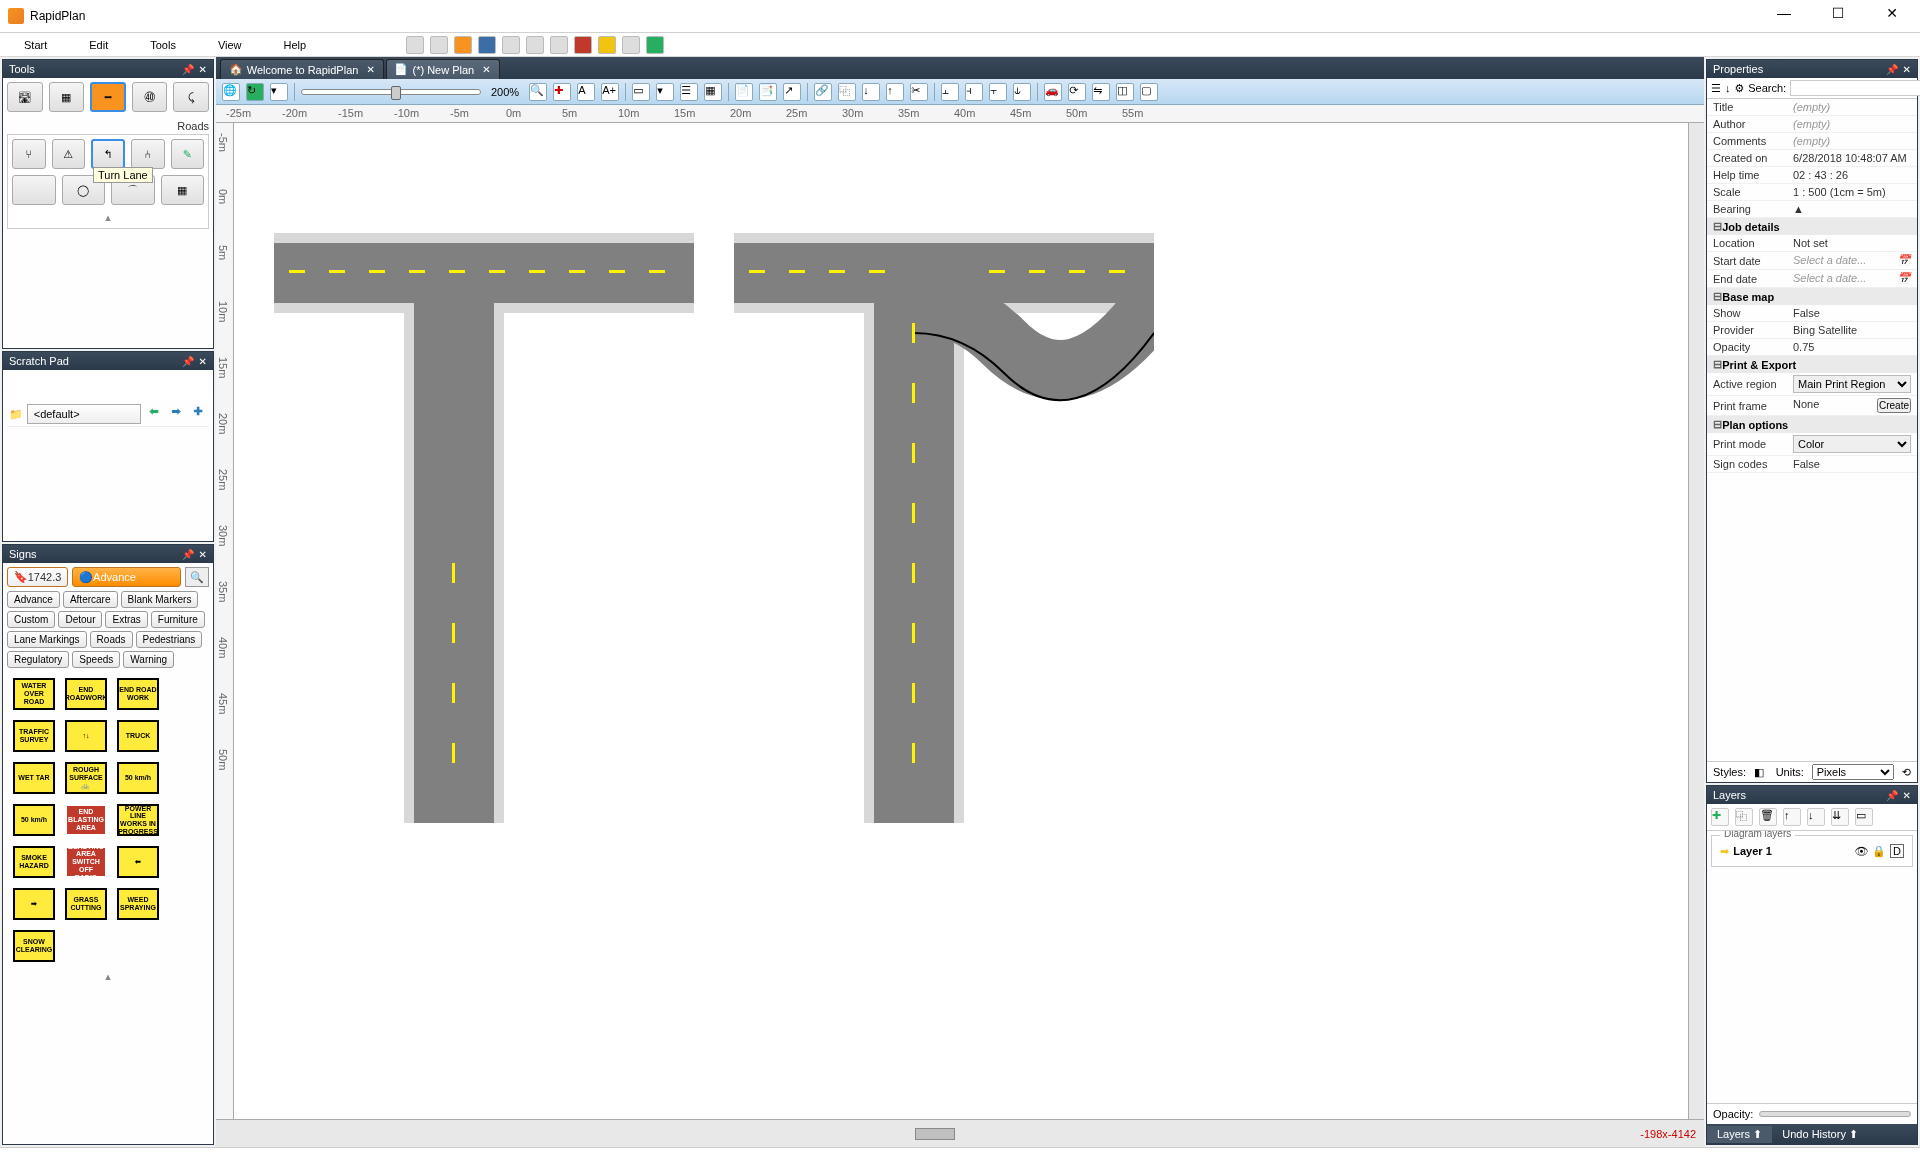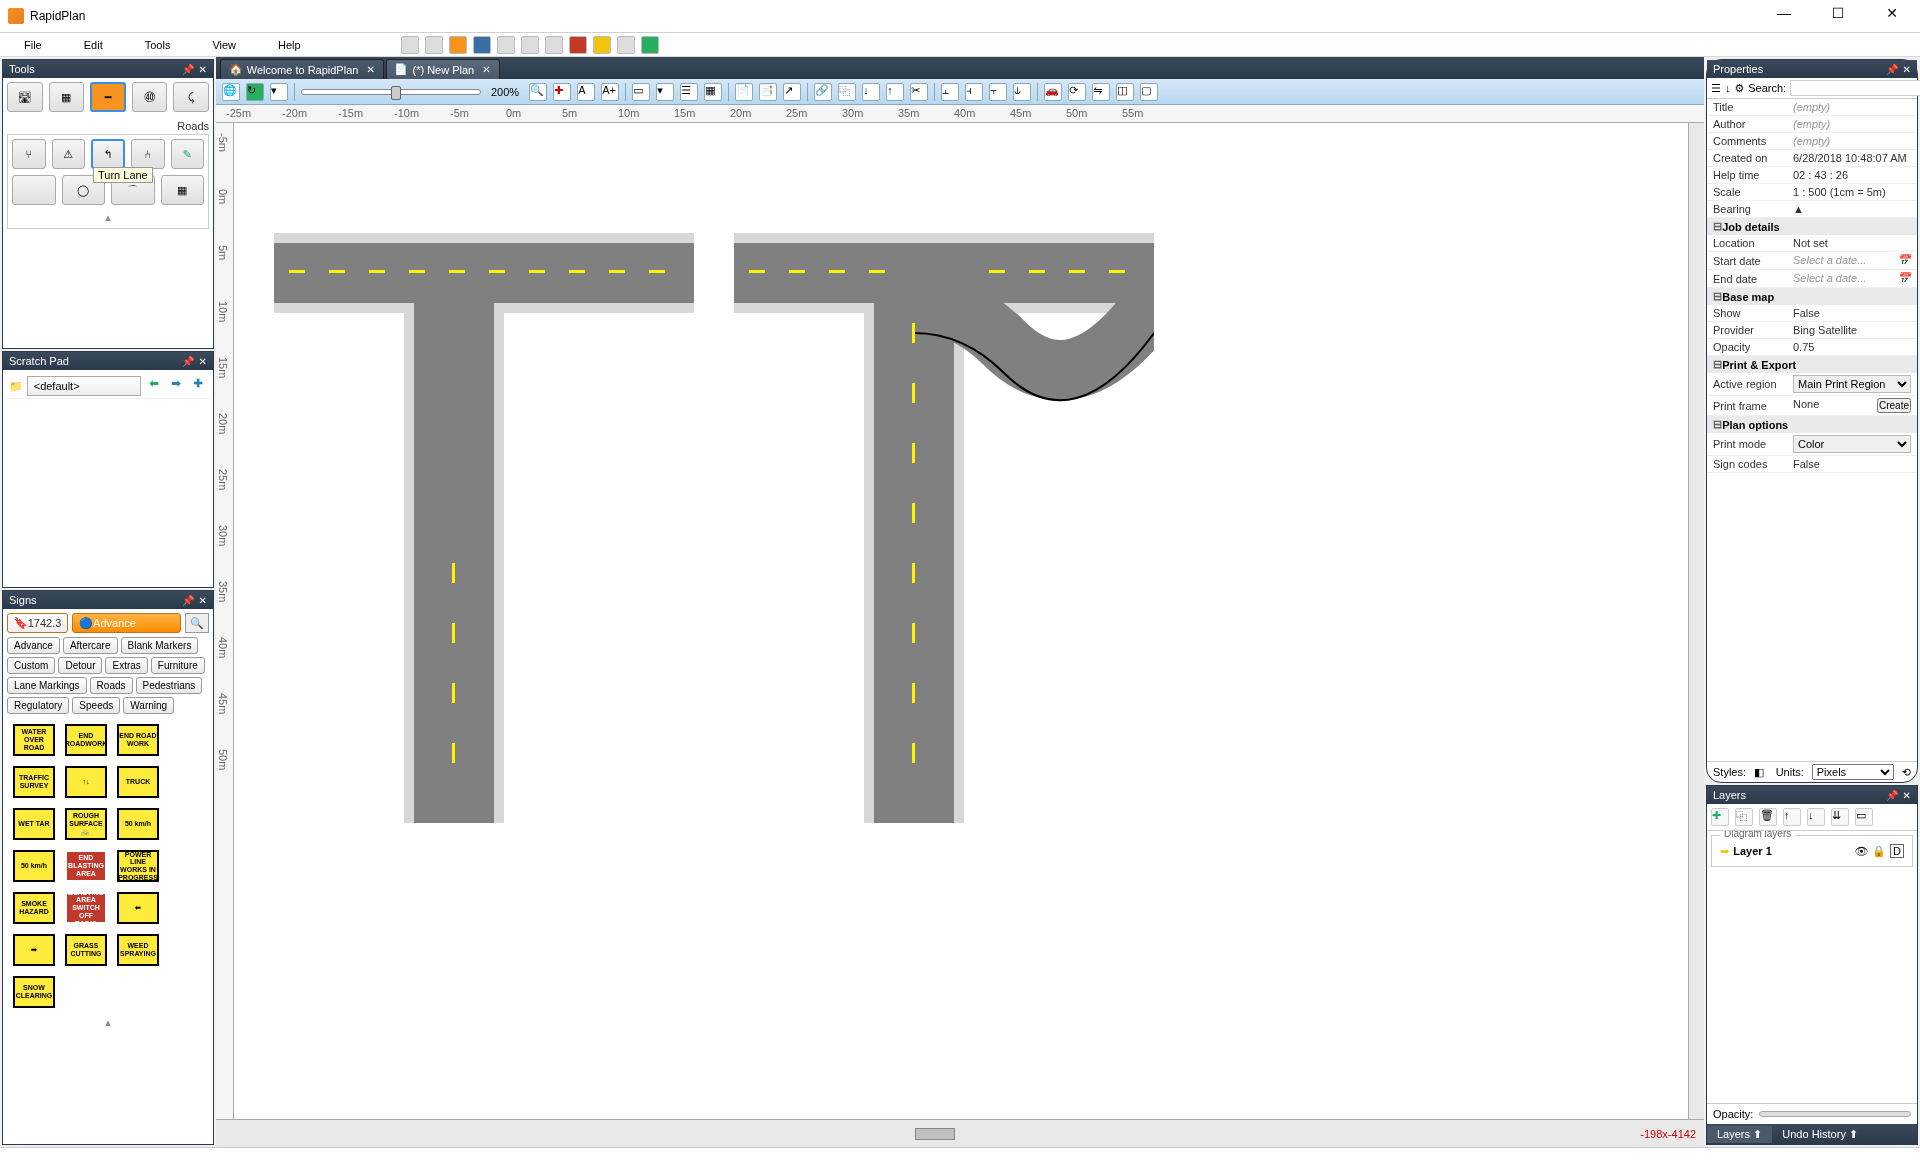--- a/index.html
+++ b/index.html
@@ -34,21 +34,21 @@
 
 .tools-panel { height: 290px; }
 .tool-row { display: flex; gap: 6px; margin-bottom: 6px; }
 .tool-btn { width: 44px; height: 30px; background: linear-gradient(#f5f5f5,#e0e0e0); border: 1px solid #aaa; border-radius: 3px; cursor: pointer; display:flex;align-items:center;justify-content:center; position:relative; }
 .tool-btn.selected { border: 2px solid #3a8ee6; }
 .tool-label { display:block; text-align: right; color:#333; font-size:11px; padding: 2px 0;}
 .subtools { background:#fff; border:1px solid #ccc; padding:4px; }
 .tooltip-lbl { position:absolute; top:100%; left:0; background:#ffffe0; border:1px solid #999; padding:1px 4px; white-space:nowrap; z-index:5;}
 
 
-.scratch-panel { height: 237px; }
+.scratch-panel { height: 191px; gap: 28px; }
 .scratch-row { display:flex; align-items:center; gap:4px; padding:2px; border-bottom:1px solid #eee; }
 .scratch-row .combo { flex:1; height:20px; background:linear-gradient(#fff,#eee); border:1px solid #aaa; padding:2px 6px; display:flex;align-items:center;}
 .nav-arrow { width:18px;height:18px; text-align:center; cursor:pointer; font-weight:bold;}
 
 
 .signs-panel { flex: 1; }
 .signs-hdr2 { display:flex; gap:4px; padding:2px;}
 .signs-hdr2 .chip{ flex:1; height:20px; background:linear-gradient(#ffb347,#ff8c00); border:1px solid #c0731f; border-radius: 3px; display:flex;align-items:center;padding:0 6px; color:#fff;}
 .sign-cats { display:flex; flex-wrap:wrap; gap:3px; padding:2px;}
 .sign-cat { padding:2px 6px; background:linear-gradient(#fff,#e8e8e8); border:1px solid #999; border-radius:3px; cursor:pointer; font-size:10px;}
@@ -81,21 +81,21 @@
 
 .road { position:absolute; background:#808080;}
 .road-shoulder { position:absolute; background:#d8d8d8;}
 .lane-dash { position:absolute; background:#fff200;}
 
 .scroll-h { height:28px; background:#e8e8e8; border-top:1px solid #aaa; display:flex;align-items:center;}
 .scroll-h .thumb{ width:40px;height:12px;background:#c0c0c0;border:1px solid #888; margin-left:47%;}
 .coord { margin-left:auto; color:#c00; padding:0 8px; font-size:11px;}
 
 
-.props-panel { flex:1;border-radius:15px; }
+.props-panel { flex:1; }
 .props-search { display:flex; align-items:center; gap:4px; padding:2px 4px; border-bottom:1px solid #ccc;}
 .props-search input{ flex:1; height:16px; border:1px solid #ccc; padding:0 4px; font-size:11px;}
 .prop-row { display:flex; align-items:center; padding:2px 6px; font-size:11px; border-bottom:1px solid #f0f0f0;}
 .prop-row .k { width: 80px; color:#333;}
 .prop-row .v { flex:1; color:#333;}
 .prop-row .v.empty { font-style:italic; color:#999;}
 .prop-row select, .prop-row input { width:100%; height:18px; border:1px solid #bbb; font-size:11px;}
 .prop-section { background:#eaeaea; padding:2px 6px; font-weight:bold; font-size:11px; display:flex;align-items:center;}
 .prop-section::before{content:"⊟ "; color:#666;}
 .styles-bar { display:flex; align-items:center; padding:2px 6px; border-top:1px solid #ccc; gap:8px; font-size:11px;}
@@ -125,21 +125,21 @@
   <div class="icon"></div>
   <div class="title">RapidPlan</div>
   <div class="win-btns">
     <div class="win-btn">—</div>
     <div class="win-btn">☐</div>
     <div class="win-btn">✕</div>
   </div>
 </div>
 
 <div class="menubar">
-  <div class="menu-item">File</div>
+  <div class="menu-item">Start</div>
   <div class="menu-item">Edit</div>
   <div class="menu-item">Tools</div>
   <div class="menu-item">View</div>
   <div class="menu-item">Help</div>
   <div class="spacer"></div>
   <div class="tb-icon"></div>
   <div class="tb-icon"></div>
   <div class="tb-icon" style="background:#f7931e"></div>
   <div class="tb-icon" style="background:#3a6ea5"></div>
   <div class="tb-icon"></div>

